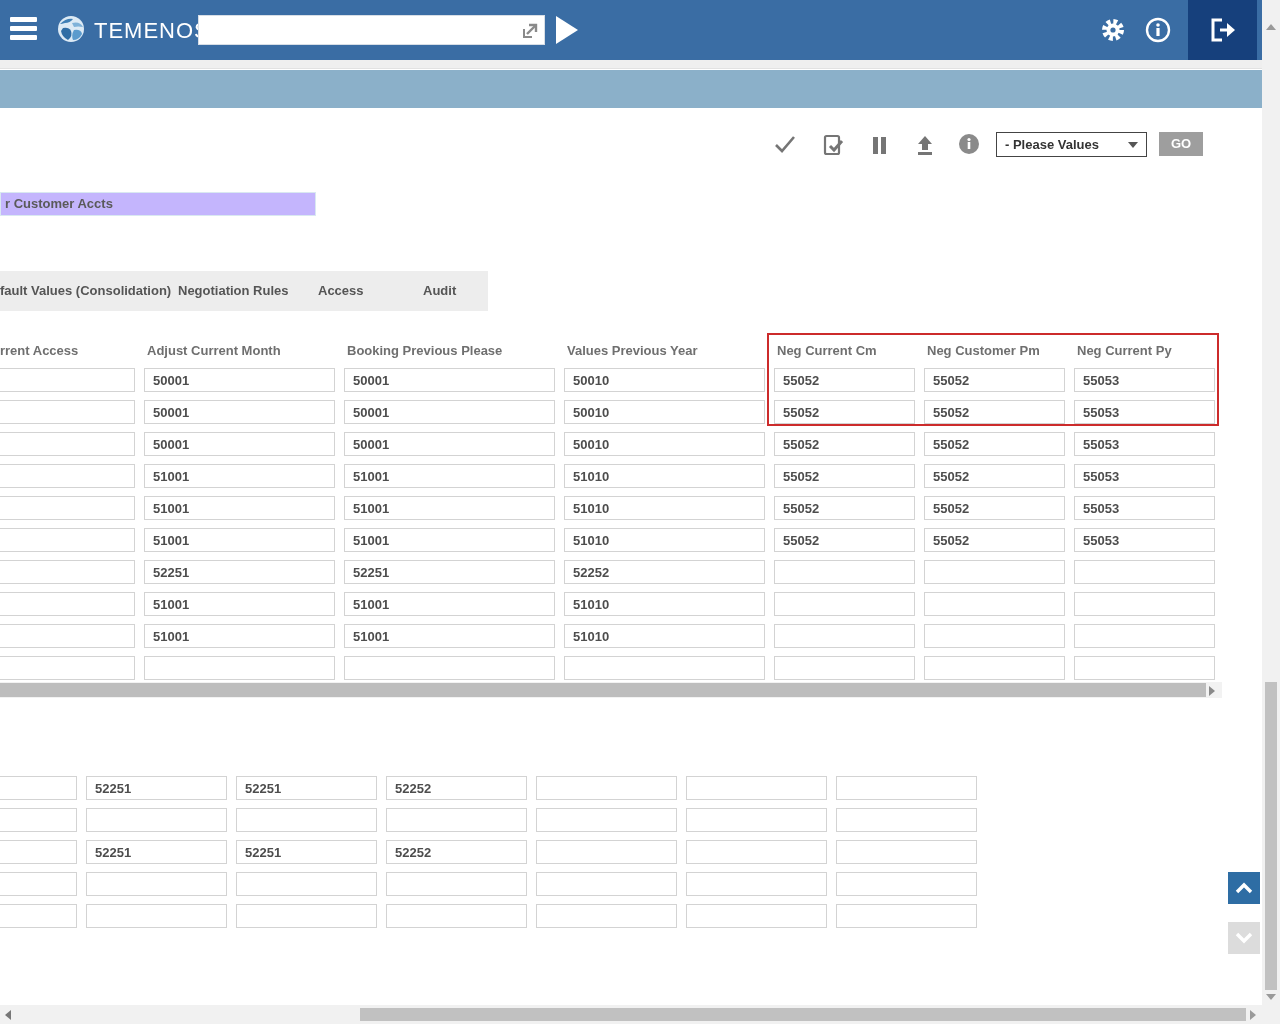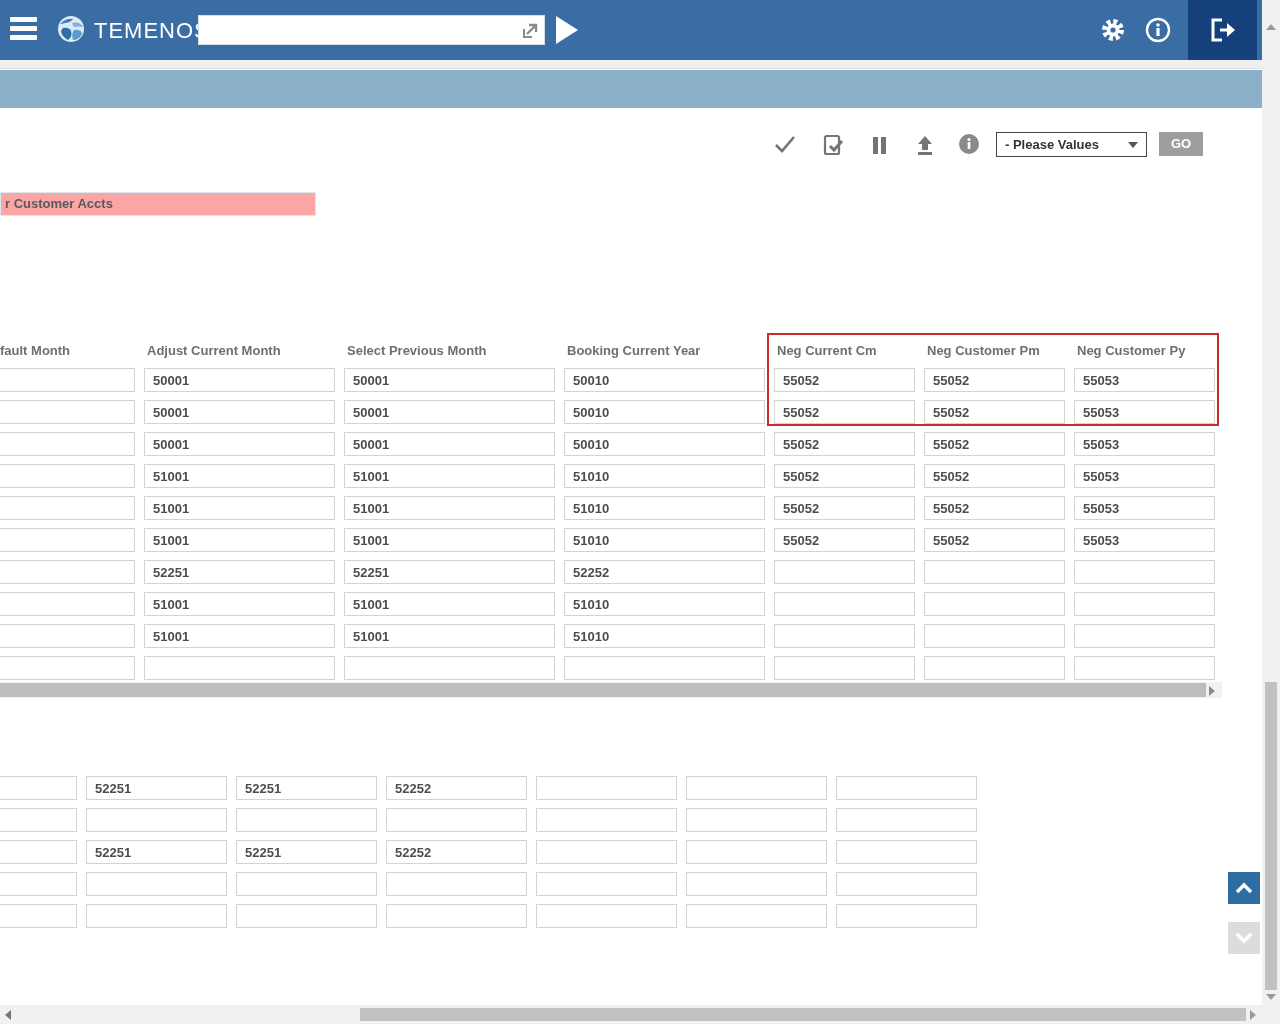--- a/index.html
+++ b/index.html
@@ -32,21 +32,21 @@
   .select-box { position:absolute; left:996px; top:132px; width:151px; height:25px; background:#fff;
                 border:1px solid #444; font-size:13px; font-weight:bold; color:#333;
                 line-height:23px; padding-left:8px; cursor:pointer; }
   .select-caret { position:absolute; right:8px; top:9px; width:0; height:0;
                   border-left:5px solid transparent; border-right:5px solid transparent; border-top:6px solid #555; }
   .go-btn { position:absolute; left:1159px; top:132px; width:44px; height:24px; background:#9e9e9e;
             color:#fff; font-size:13px; font-weight:bold; text-align:center; line-height:24px;
             border:none; cursor:pointer; }
 
   
-  .section-hd { position:absolute; left:0; top:192px; width:316px; height:24px; background:#fca5a5;
+  .section-hd { position:absolute; left:0; top:192px; width:316px; height:24px; background:#c4b5fd;
                 border:1px solid #d9e8f1; font-size:13px; font-weight:bold; color:#5a5a5a;
                 line-height:22px; padding-left:4px; white-space:nowrap; overflow:hidden; }
 
   
   .tabbar { position:absolute; left:0; top:271px; width:488px; height:40px; background:#ededed; }
   .tab { position:absolute; top:0; height:40px; line-height:40px; font-size:13px; font-weight:bold;
          color:#555; cursor:pointer; white-space:nowrap; }
 
   
   .col-hd { position:absolute; font-size:13px; font-weight:bold; color:#6f6f6f; white-space:nowrap; }
@@ -177,29 +177,35 @@
     </svg>
   </span>
   <div class="select-box">
     <span>- Please Values</span>
     <span class="select-caret"></span>
   </div>
   <button class="go-btn">GO</button>
 
   <div class="section-hd">r Customer Accts</div>
 
+  <div class="tabbar">
+    <span class="tab" style="left:0;">fault Values (Consolidation)</span>
+    <span class="tab" style="left:178px;">Negotiation Rules</span>
+    <span class="tab" style="left:318px;">Access</span>
+    <span class="tab" style="left:423px;">Audit</span>
+  </div>
 
   <div id="main-table">
-      <div class="col-hd" style="left: 0px; top: 343px;">fault Month</div>
+      <div class="col-hd" style="left: 0px; top: 343px;">rrent Access</div>
       <div class="col-hd" style="left: 147px; top: 343px;">Adjust Current Month</div>
-      <div class="col-hd" style="left: 347px; top: 343px;">Select Previous Month</div>
-      <div class="col-hd" style="left: 567px; top: 343px;">Booking Current Year</div>
+      <div class="col-hd" style="left: 347px; top: 343px;">Booking Previous Please</div>
+      <div class="col-hd" style="left: 567px; top: 343px;">Values Previous Year</div>
       <div class="col-hd" style="left: 777px; top: 343px;">Neg Current Cm</div>
       <div class="col-hd" style="left: 927px; top: 343px;">Neg Customer Pm</div>
-      <div class="col-hd" style="left: 1077px; top: 343px;">Neg Customer Py</div>
+      <div class="col-hd" style="left: 1077px; top: 343px;">Neg Current Py</div>
       <input class="cell" style="left: -56px; width: 191px; top: 368px;">
       <input class="cell" value="50001" style="left: 144px; width: 191px; top: 368px;">
       <input class="cell" value="50001" style="left: 344px; width: 211px; top: 368px;">
       <input class="cell" value="50010" style="left: 564px; width: 201px; top: 368px;">
       <input class="cell" value="55052" style="left: 774px; width: 141px; top: 368px;">
       <input class="cell" value="55052" style="left: 924px; width: 141px; top: 368px;">
       <input class="cell" value="55053" style="left: 1074px; width: 141px; top: 368px;">
       <input class="cell" style="left: -56px; width: 191px; top: 400px;">
       <input class="cell" value="50001" style="left: 144px; width: 191px; top: 400px;">
       <input class="cell" value="50001" style="left: 344px; width: 211px; top: 400px;">

